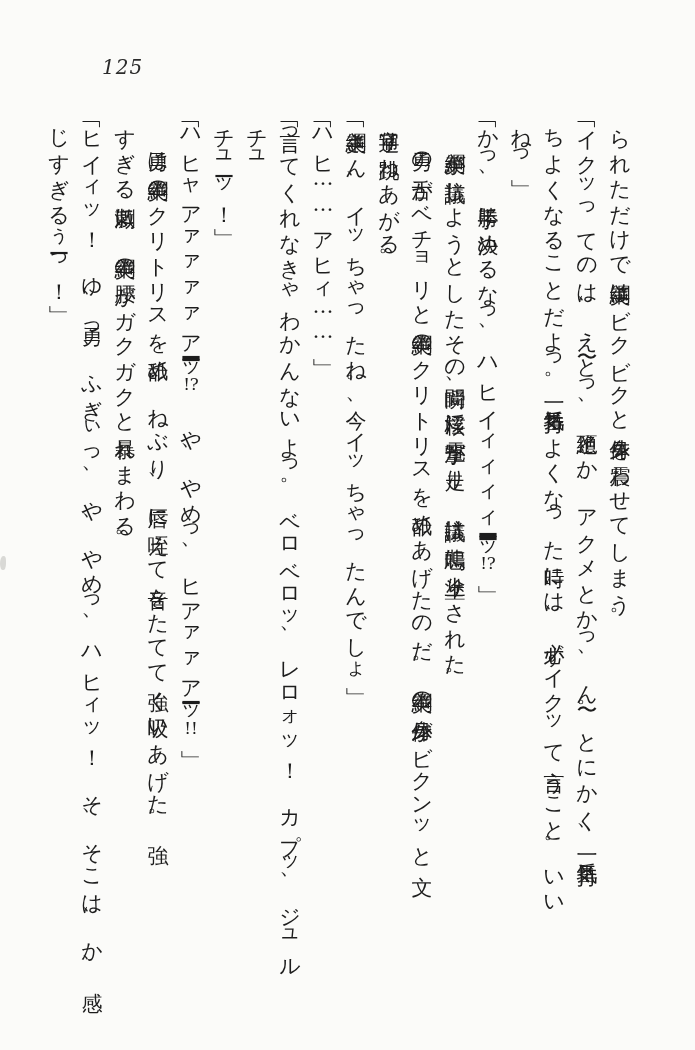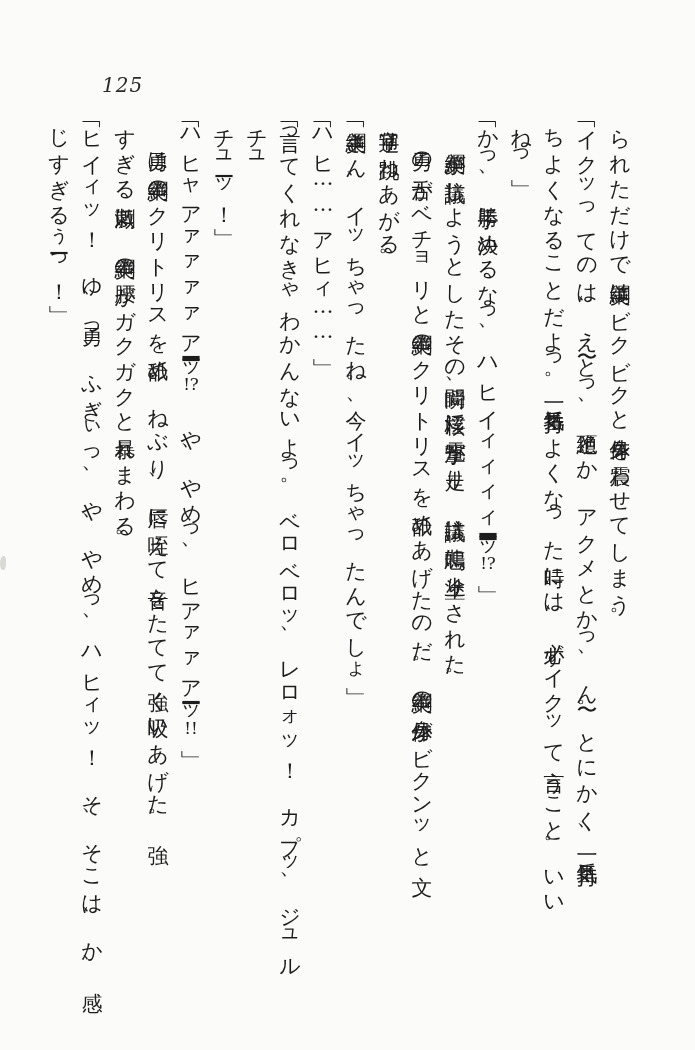--- a/index.html
+++ b/index.html
@@ -11,21 +11,21 @@
     position: relative;
     width: 695px;
     height: 1050px;
     margin: 0 auto;
     background: #fbfbf9;
     overflow: hidden;
     font-family: "DejaVu Serif", "Liberation Serif", serif;
   }
   .page-number {
     position: absolute;
-    top: 73px;
+    top: 55px;
     left: 102px;
     font-size: 20px;
     font-style: italic;
     color: #2b2b2b;
     letter-spacing: 1px;
   }
   .text-block {
     position: absolute;
     top: 114px;
     right: 59px;

